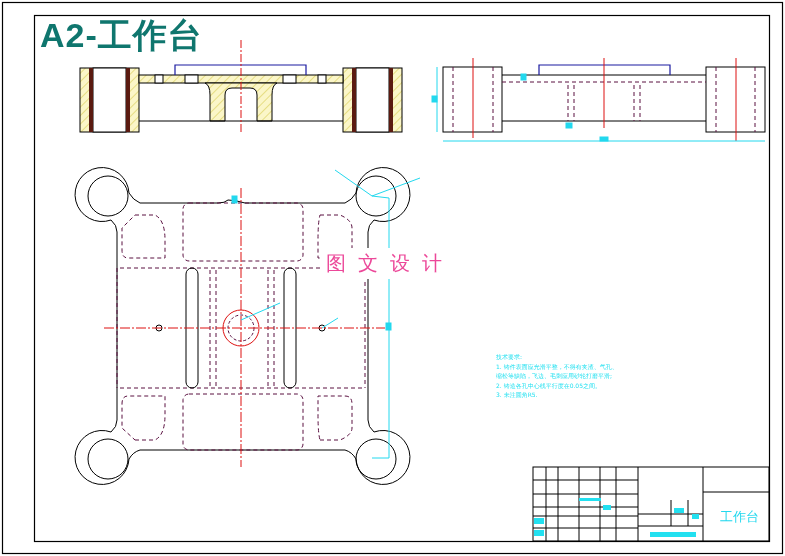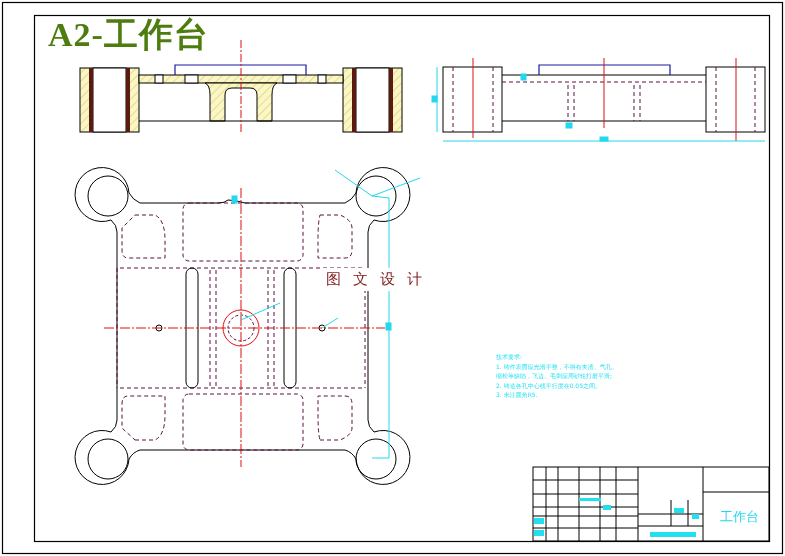--- a/index.html
+++ b/index.html
@@ -1,19 +1,19 @@
 <!DOCTYPE html>
 <html><head>
   <meta charset="utf-8">
   <style>
     html,body{margin:0;padding:0;background:#fff;}
     body{width:785px;height:556px;position:relative;overflow:hidden;font-family:"Liberation Sans",sans-serif;}
     #sheet{position:absolute;left:0;top:0;width:785px;height:556px;}
-    .title-stamp{position:absolute;left:48px;top:18px;color:#4d7c0f;font-family:Liberation Serif, serif;font-weight:bold;font-size:34px;letter-spacing:1px;line-height:1;}
-    .watermark{position:absolute;left:322px;top:268px;background:#fff;padding:2px 4px;font-family:"DejaVu Serif",serif;font-size:15px;letter-spacing:12px;color:#7f1d1d;}
+    .title-stamp{position:absolute;left:40px;top:18px;color:#0f766e;font-family:Liberation Sans, sans-serif;font-weight:bold;font-size:34px;letter-spacing:1px;line-height:1;}
+    .watermark{position:absolute;left:322px;top:248px;background:#fff;padding:2px 4px;font-family:"DejaVu Serif",serif;font-size:20px;letter-spacing:12px;color:#ec4899;}
     .tech{position:absolute;left:496px;top:352px;color:#22e0f0;font-size:6px;line-height:9.5px;font-family:"DejaVu Sans",sans-serif;}
     .tb-name{position:absolute;left:720px;top:508px;color:#22d8ee;font-size:13px;font-family:Liberation Mono, monospace;}
   </style>
 </head>
 <body>
 
 <svg id="sheet" viewBox="0 0 785 556" xmlns="http://www.w3.org/2000/svg">
   <defs>
     <pattern id="hatch" width="6" height="6" patternUnits="userSpaceOnUse" patternTransform="rotate(45)">
       <rect width="6" height="6" fill="#fbf6c8"></rect>

